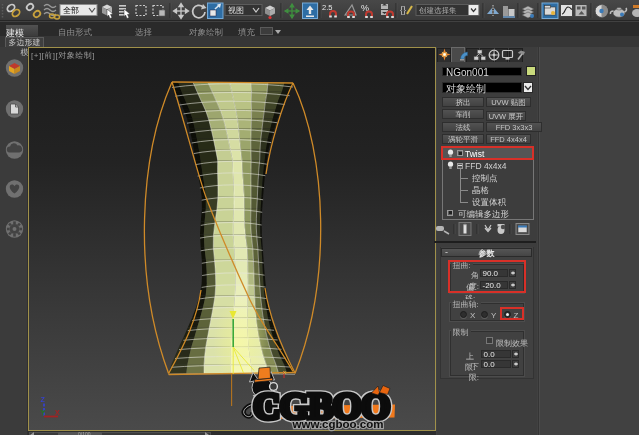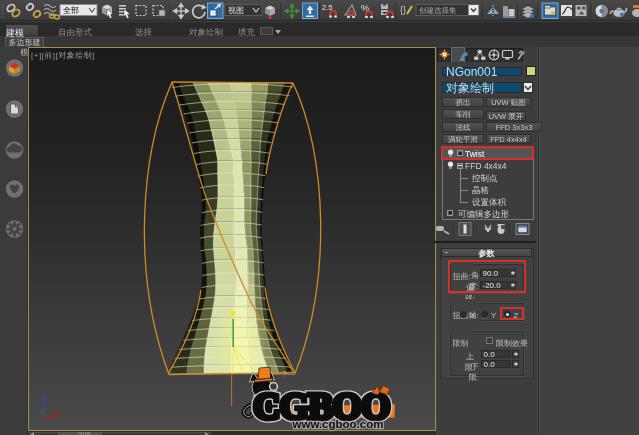--- a/index.html
+++ b/index.html
@@ -10,25 +10,25 @@
 #row2{left:0;top:22px;width:639px;height:14px;background:#2a2a2a}
 #row3{left:0;top:36px;width:639px;height:11px;background:#363636}
 #side{left:0;top:47px;width:28px;height:388px;background:#3b3b3b;border-right:1px solid #303030}
 #vp{left:28px;top:47px;width:408px;height:384px;border:1px solid #a0914a;background:linear-gradient(#1b1b1b,#232323 30%,#3a3a3a 70%,#4a4a4a)}
 #bstrip{left:28px;top:431px;width:408px;height:4px;background:#2d2d2d}
 #panel{left:437px;top:47px;width:202px;height:388px;background:#414141}
 .t2{position:absolute;font-size:8.5px;color:#8f8f8f;top:26.5px}
 #tab-m{position:absolute;left:6px;top:24.5px;width:32px;height:11.5px;background:linear-gradient(#515151,#3c3c3c);line-height:11.5px}
 #ptab{position:absolute;left:5px;top:36.5px;width:39px;height:10.5px;background:#3f3f3f;border:1px solid #5a5a5a;border-bottom:none;color:#c4c4c4;font-size:8px;text-align:center;line-height:10px}
 #vplabel{position:absolute;left:31px;top:50px;font-size:8px;color:#9a9a9a;letter-spacing:0.5px}
-.fld{position:absolute;background:#0c4a6e;border:1px solid #2a2a2a;color:#d8d8d8;font-size:12px;line-height:9px}
+.fld{position:absolute;background:#000000;border:1px solid #2a2a2a;color:#d8d8d8;font-size:10px;line-height:9px}
 .btn{position:absolute;background:linear-gradient(#525252,#424242);border:1px solid #2e2e2e;color:#c6c6c6;font-size:7.5px;text-align:center;white-space:nowrap;overflow:hidden}
 .redbox{position:absolute;border:2px solid #d83028}
 .grp{position:absolute;border:1px solid #2f2f2f;box-shadow:0 0 0 1px rgba(255,255,255,0.06)}
-.glab{position:absolute;font-size:8px;color:#bbb;background:#414141;padding:11px 2px}
+.glab{position:absolute;font-size:8px;color:#bbb;background:#414141;padding:0 2px}
 .plab{position:absolute;font-size:8px;color:#c0c0c0}
 .spin{position:absolute;width:7px;background:#3f3f3f;border:1px solid #2a2a2a}
 .spin:before{content:"";position:absolute;left:1px;top:1px;border-left:2px solid transparent;border-right:2px solid transparent;border-bottom:3px solid #c9c9c9}
 .spin:after{content:"";position:absolute;left:1px;bottom:1px;border-left:2px solid transparent;border-right:2px solid transparent;border-top:3px solid #c9c9c9}
 .radio{position:absolute;width:7px;height:7px;border-radius:50%;background:#2e2e2e;border:1px solid #1d1d1d;box-shadow:0 1px 0 rgba(255,255,255,0.15)}
 .srow{position:absolute;left:443px;width:90px;height:12px;font-size:8.5px;color:#d2d2d2;line-height:12px}
 </style></head><body>
 <div id="app">
 <div class="abs" id="row1"></div>
 <div class="abs" id="row2"></div>

